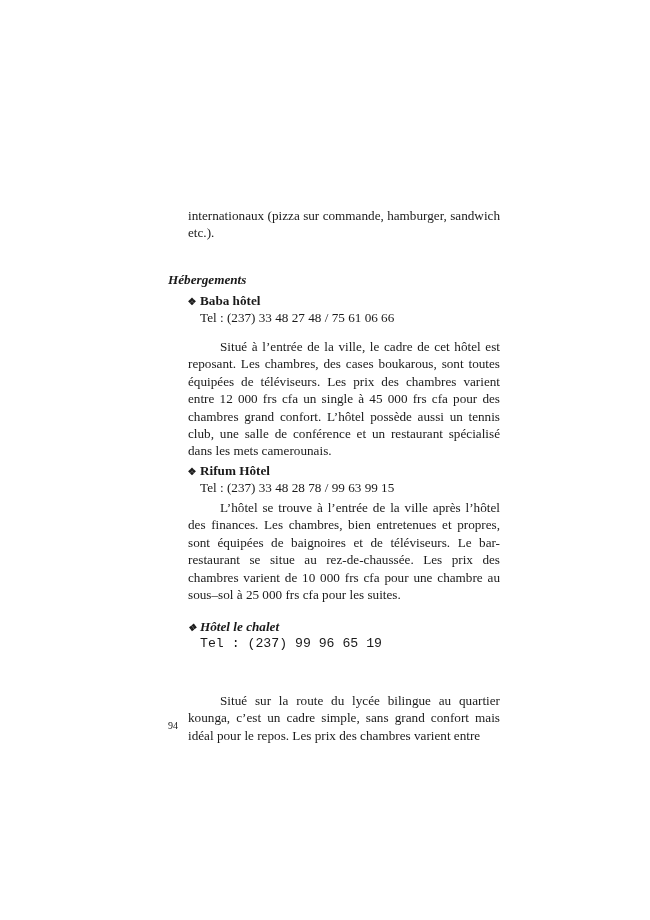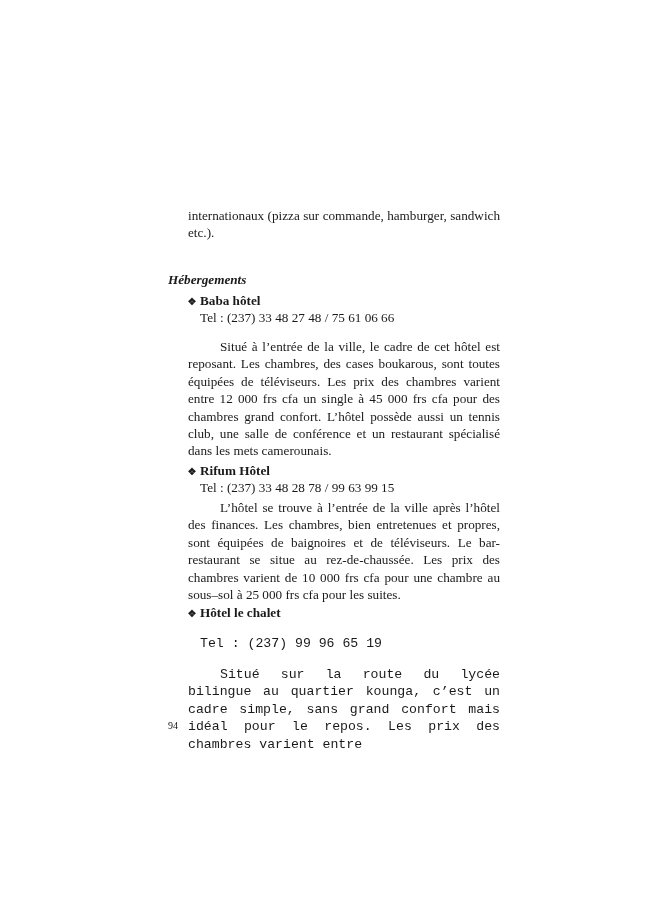--- a/index.html
+++ b/index.html
@@ -35,22 +35,22 @@
   </div>
 
   <div class="entry-title" style="top:463px;">
     <span class="bullet">❖</span><span>Rifum Hôtel</span>
   </div>
   <div class="tel" style="top:480px;">Tel : (237) 33 48 28 78 / 99 63 99 15</div>
   <div class="block" style="top:499px;">
     <p class="p indent">L’hôtel se trouve à l’entrée de la ville après l’hôtel des finances. Les chambres, bien entretenues et propres, sont équipées de baignoires et de téléviseurs. Le bar-restaurant se situe au rez-de-chaussée. Les prix des chambres varient de 10 000 frs cfa pour une chambre au sous–sol à 25 000 frs cfa pour les suites.</p>
   </div>
 
-  <div class="entry-title" style="top:605px;">
+  <div class="entry-title" style="top:619px;font-style:italic;">
     <span class="bullet">❖</span><span>Hôtel le chalet</span>
   </div>
   <div class="tel" style="top:636px;font-family:Liberation Mono, monospace;">Tel : (237) 99 96 65 19</div>
-  <div class="block" style="top:666px;font-family:Liberation Mono, monospace;">
+  <div class="block" style="top:692px;">
     <p class="p indent">Situé sur la route du lycée bilingue au quartier kounga, c’est un cadre simple, sans grand confort mais idéal pour le repos. Les prix des chambres varient entre</p>
   </div>
 
   <div class="pagenum" style="top:720px;">94</div>
 </div>
 
 </body></html>

